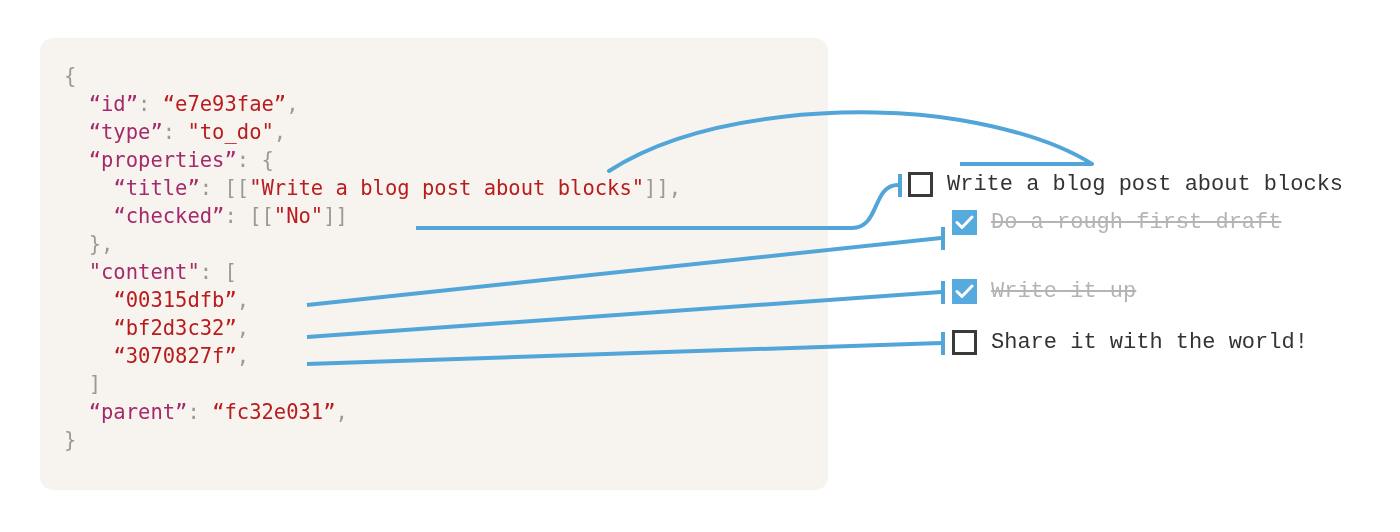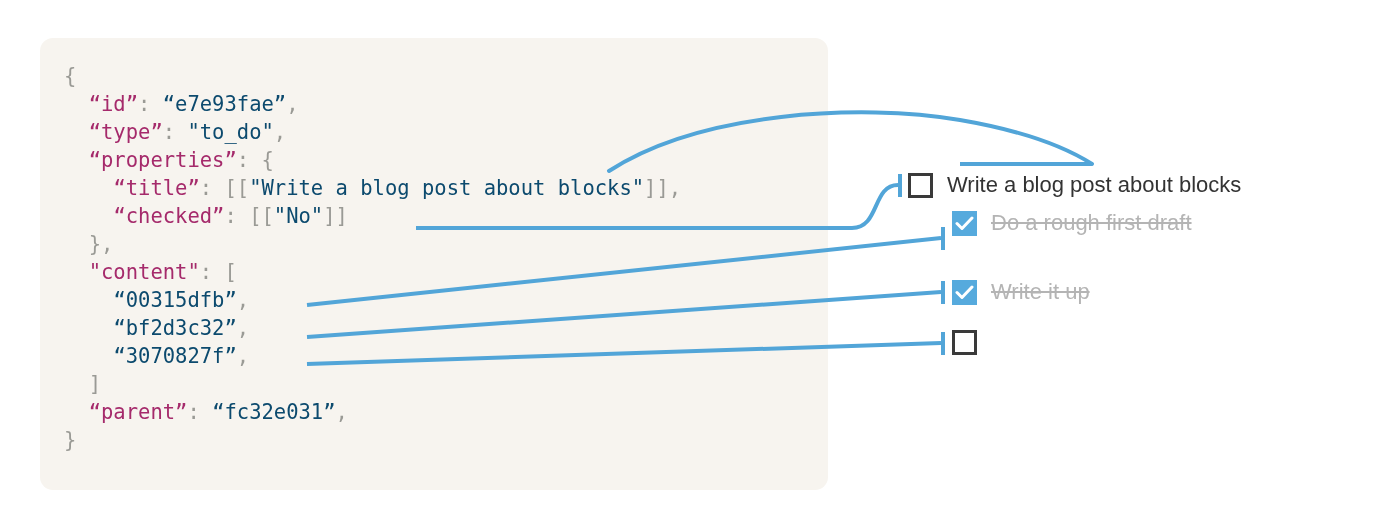--- a/index.html
+++ b/index.html
@@ -36,21 +36,21 @@
     font-family: "DejaVu Sans Mono", "Liberation Mono", monospace;
     font-size: 20.5px;
     line-height: 28px;
     white-space: pre;
     color: #8b8b86;
     letter-spacing: 0px;
   }
   .code-line { height: 28px; white-space: pre; }
   .tok-punct { color: #9a9a95; }
   .tok-key   { color: #A52A6B; margin-top: 13px; }
-  .tok-str   { color: #0c4a6e; }
+  .tok-str   { color: #b91c1c; }
 
   
   .todo-row {
     position: absolute;
     display: flex;
     align-items: center;
   }
   .cbox {
     width: 25px;
     height: 25px;
@@ -66,21 +66,21 @@
     border: none;
     background: #56AADD;
   }
   .cbox.checked svg {
     position: absolute;
     left: 3px;
     top: 4px;
   }
   .todo-label {
     margin-left: 14px;
-    font-family: Liberation Sans, sans-serif;
+    font-family: Liberation Mono, monospace;
     font-size: 22px;
     color: #333333;
     white-space: nowrap;
   }
   .todo-label.done {
     color: #B4B4B4;
     text-decoration: line-through;
     text-decoration-thickness: 2px;
   }
 
@@ -144,16 +144,17 @@
       <div class="todo-row" style="left: 952px; top: 279px;">
         <div class="cbox checked">
           <svg width="19" height="17" viewBox="0 0 19 17" xmlns="http://www.w3.org/2000/svg">
             <path d="M2 8.5 L7 13.5 L17 3" fill="none" stroke="#ffffff" stroke-width="3" stroke-linecap="round" stroke-linejoin="round"></path>
           </svg>
         </div>
         <span class="todo-label done">Write it up</span>
       </div>
       <div class="todo-row" style="left: 952px; top: 330px;">
         <div class="cbox unchecked"></div>
+        <span class="todo-label">Share it with the world!</span>
       </div>
     </div>
 
 </div>
 
 </body></html>

